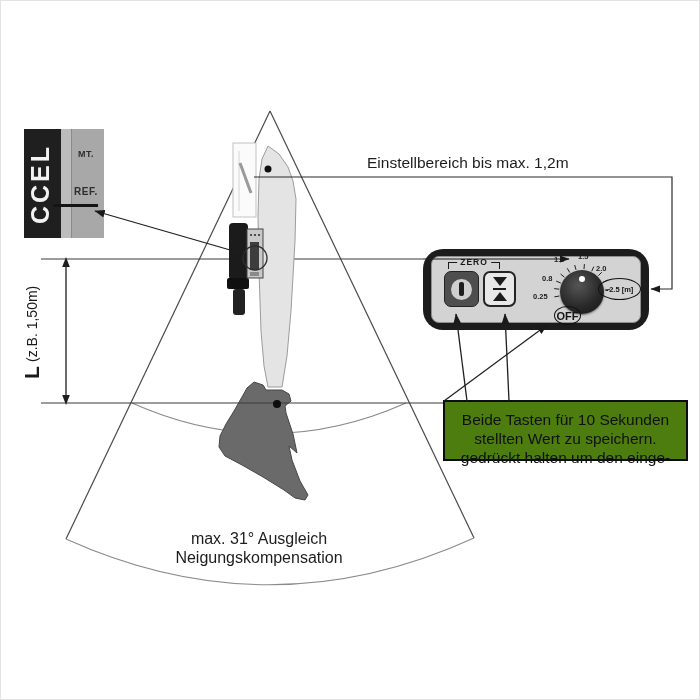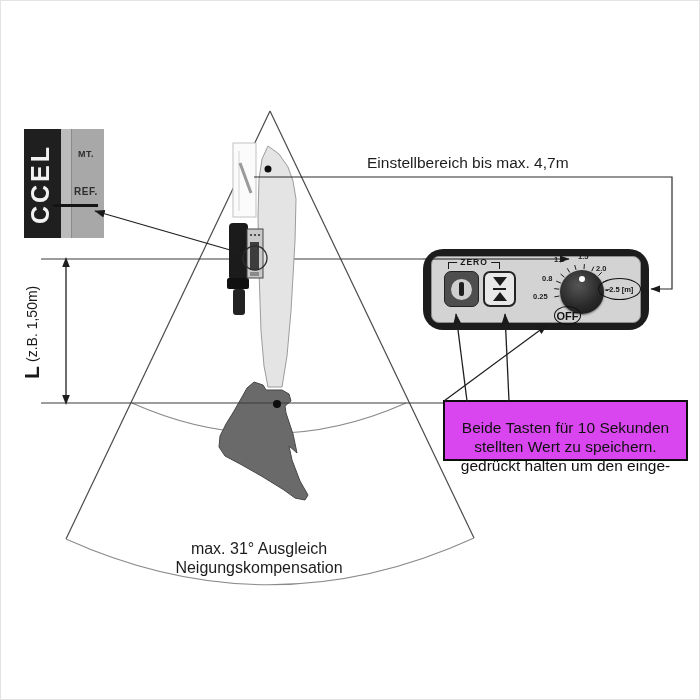--- a/index.html
+++ b/index.html
@@ -24,25 +24,25 @@
 
   
   .dim-label{left:8px;top:262px;width:46px;height:138px;z-index:5;
              writing-mode:vertical-rl;transform:rotate(180deg);
              display:flex;align-items:center;justify-content:center;color:#1a1a1a;}
   .dim-label .big{font-weight:bold;font-size:21px;}
   .dim-label .small{font-size:14px;margin-top:4px;}
 
   
   .range-note{left:366px;top:153px;width:240px;font-size:15.5px;color:#1d1d1d;z-index:5;}
-  .tilt-note{left:126px;top:528px;width:264px;text-align:center;font-size:16px;color:#1d1d1d;line-height:19px;z-index:5;margin-top:10px;}
-
-  
-  .save-box{left:442px;top:399px;width:245px;height:61px;background:#d946ef;border:2.5px solid #0d0d0d;
-            z-index:4;box-sizing:border-box;text-align:center;font-size:15.5px;color:#111;line-height:19px;padding-top:16px;}
+  .tilt-note{left:126px;top:528px;width:264px;text-align:center;font-size:16px;color:#1d1d1d;line-height:19px;z-index:5;}
+
+  
+  .save-box{left:442px;top:399px;width:245px;height:61px;background:#4d7c0f;border:2.5px solid #0d0d0d;
+            z-index:4;box-sizing:border-box;text-align:center;font-size:15.5px;color:#111;line-height:19px;padding-top:8px;}
 
   
   .panel{left:422px;top:248px;width:226px;height:81px;background:#1c1c1c;border-radius:20px;z-index:3;}
   .panel-face{position:absolute;left:8px;top:7px;width:210px;height:67px;background:#d3d3d3;
               border-radius:8px;border:1px solid #8f8f8f;box-sizing:border-box;}
   .zero-bracket{position:absolute;left:25px;top:13px;width:50px;height:6px;
                 border-top:1.5px solid #1a1a1a;border-left:1.5px solid #1a1a1a;border-right:1.5px solid #1a1a1a;}
   .zero-text{position:absolute;left:50%;top:-6px;transform:translateX(-50%);background:#d3d3d3;
              padding:0 3px;font-size:8.5px;font-weight:bold;color:#161616;letter-spacing:1px;}
   .btn{position:absolute;border-radius:7px;display:flex;align-items:center;justify-content:center;cursor:pointer;}
@@ -128,21 +128,21 @@
     <div class="ph-label mt">MT.</div>
     <div class="ph-label ref">REF.</div>
     <div class="ref-mark"></div>
   </div>
 
   <div class="abs dim-label">
     <span class="big">L</span>
     <span class="small">(z.B. 1,50m)</span>
   </div>
 
-  <div class="abs range-note">Einstellbereich bis max. 4,7m</div>
+  <div class="abs range-note">Einstellbereich bis max. 1,2m</div>
   <div class="abs tilt-note">
     <div>max. 31° Ausgleich</div>
     <div>Neigungskompensation</div>
   </div>
 
   <div class="abs save-box">
     <div>Beide Tasten für 10 Sekunden</div>
     <div>stellten Wert zu speichern.</div>
     <div>gedrückt halten um den einge-</div>
   </div>

